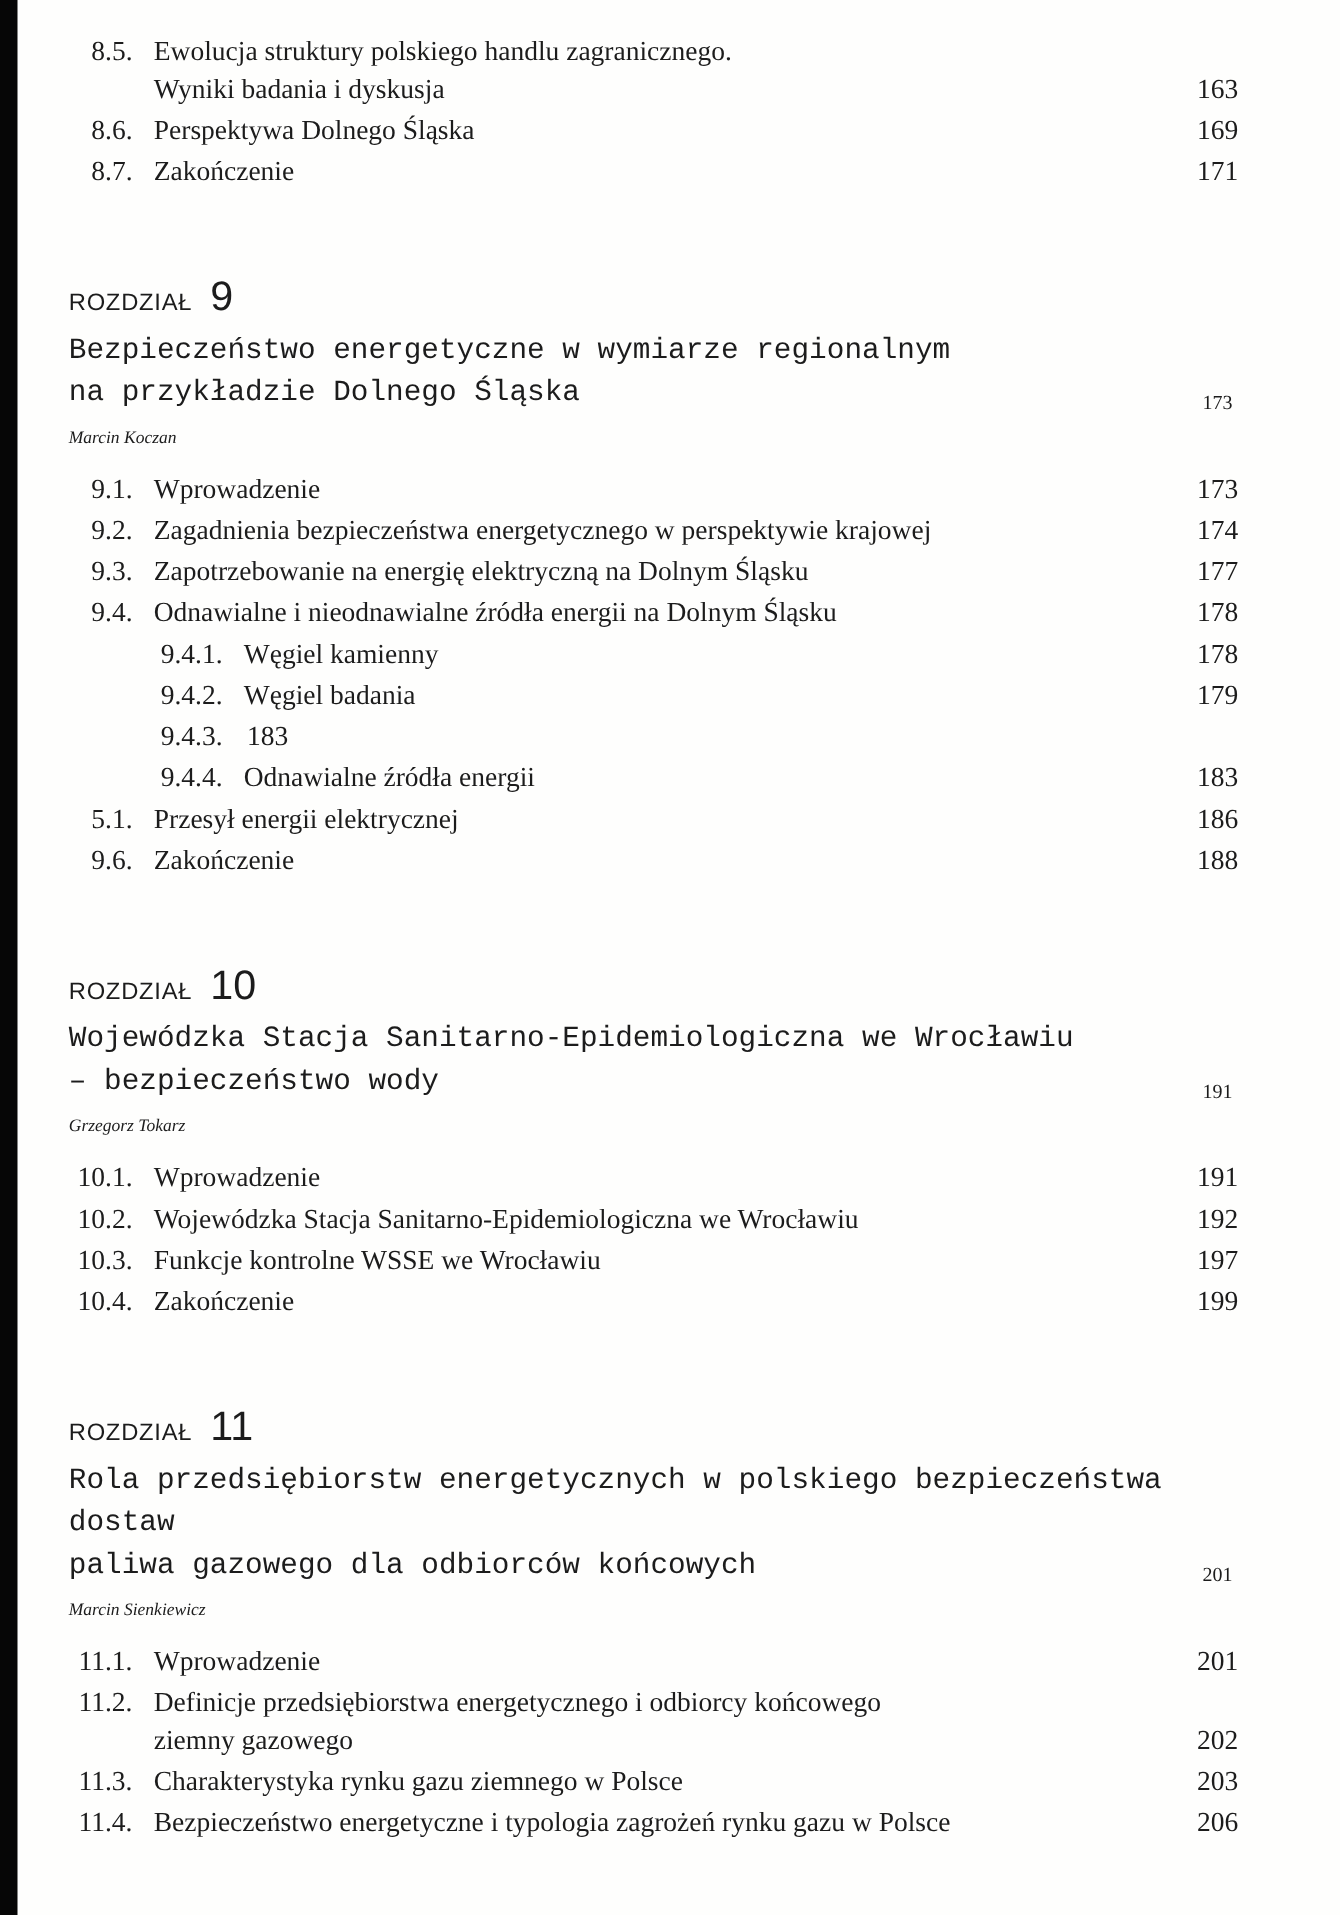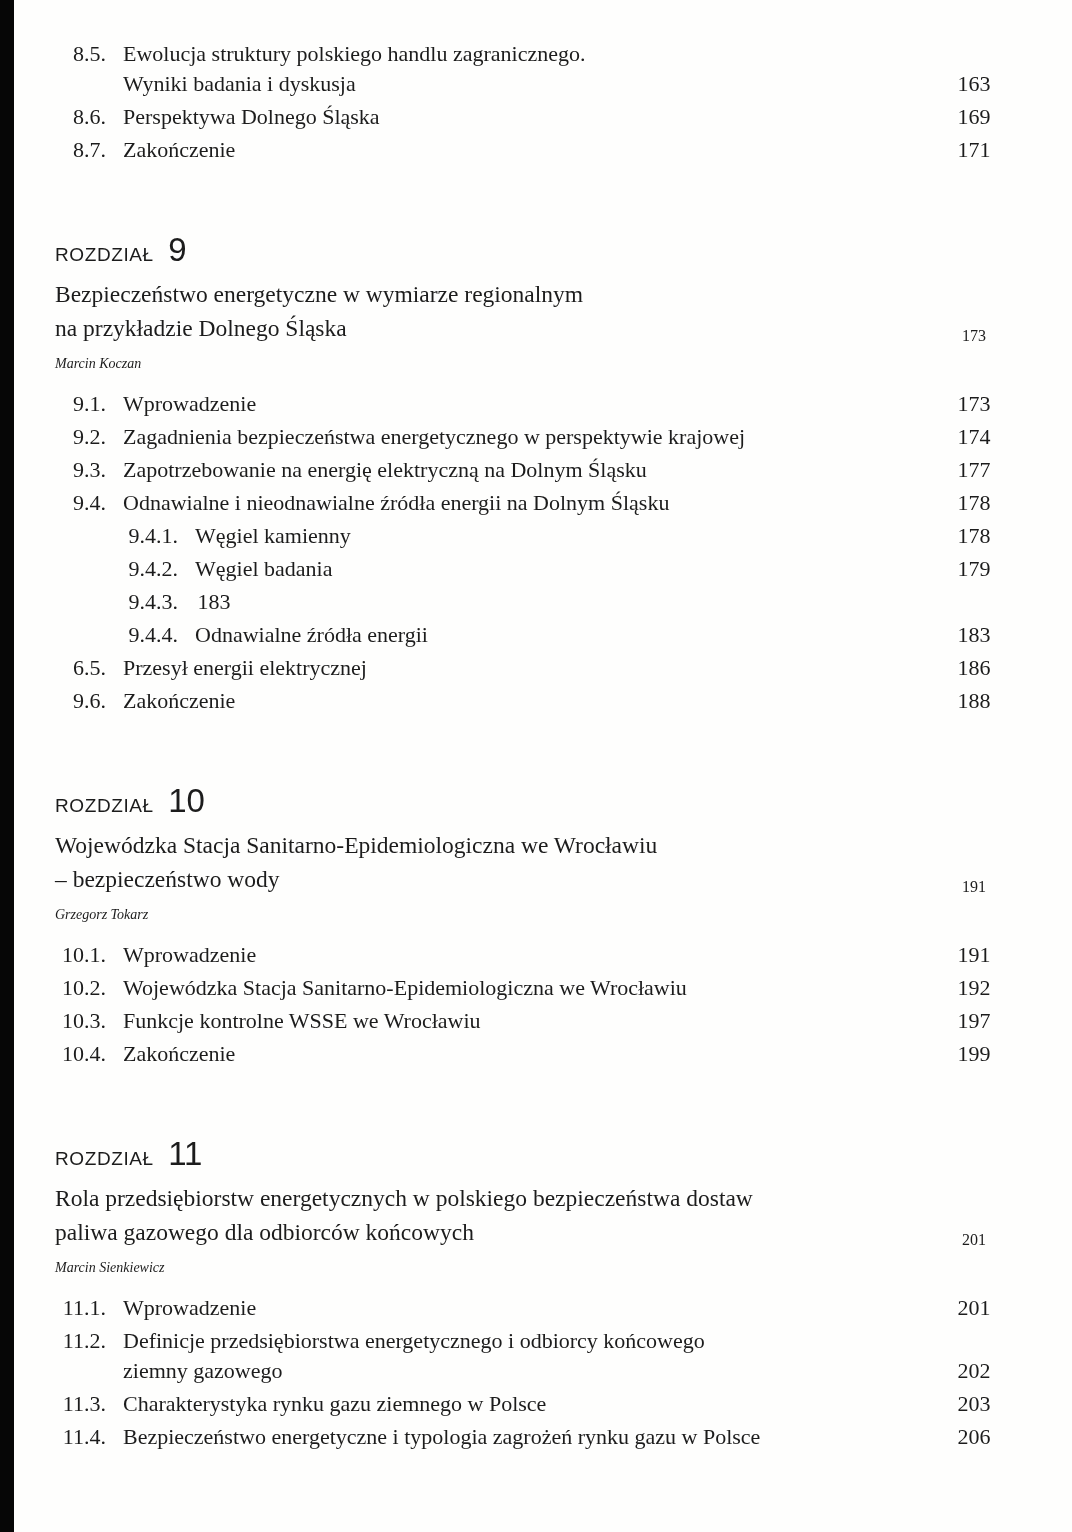--- a/index.html
+++ b/index.html
@@ -40,32 +40,32 @@
     margin-left: 55px;
     margin-bottom: 8px;
     font-family: "Liberation Sans", sans-serif;
   }
   .chap-label { font-size: 19px; letter-spacing: 0.6px; }
   .chap-num   { font-size: 33px; margin-left: 10px; }
   .chap-title-row { display: flex; align-items: flex-start; }
   .chap-title {
     flex: 1;
     margin-left: 55px;
-    font-family: Liberation Serif, serif;
+    font-family: Liberation Mono, monospace;
     font-size: 23.5px;
     line-height: 34px;
   }
   .chap-author {
     margin-left: 55px;
     margin-top: 11px;
     margin-bottom: 17px;
     font-style: italic;
     font-size: 14px;
   }
-  .entries { margin-top: 13px; }
+  .entries { margin-top: 0; }
 </style>
 </head>
 <body>
 
 <div class="page">
   <div class="edge-bar"></div>
   <div class="content">
 
     <div class="chapter first">
       <div class="entries">
@@ -137,21 +137,21 @@
         <div class="toc-row sub">
           <span class="toc-num">9.4.3.</span>
           <span class="toc-page">183</span>
         </div>
         <div class="toc-row sub">
           <span class="toc-num">9.4.4.</span>
           <span class="toc-text">Odnawialne źródła energii</span>
           <span class="toc-page">183</span>
         </div>
         <div class="toc-row">
-          <span class="toc-num">6.5.</span>
+          <span class="toc-num">5.1.</span>
           <span class="toc-text">Przesył energii elektrycznej</span>
           <span class="toc-page">186</span>
         </div>
         <div class="toc-row">
           <span class="toc-num">9.6.</span>
           <span class="toc-text">Zakończenie</span>
           <span class="toc-page">188</span>
         </div>
       </div>
     </div>

